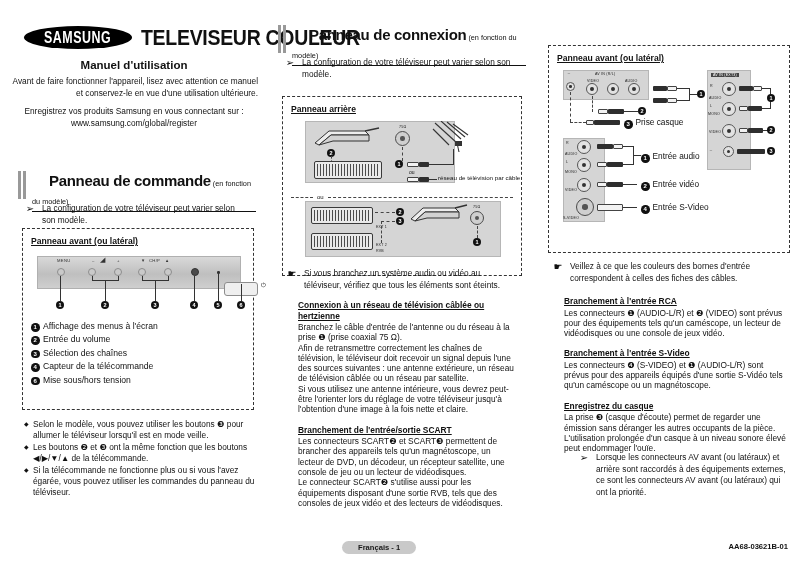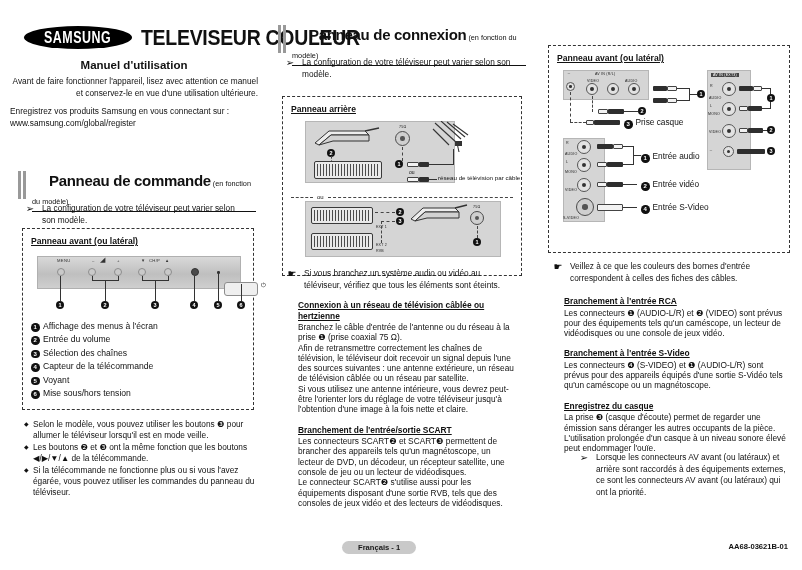--- a/index.html
+++ b/index.html
@@ -47,21 +47,21 @@
   .manual-title {
     position: absolute; left: 0; top: 59px; width: 268px;
     text-align: center; font-size: 11.5px; font-weight: bold;
   }
   .intro {
     position: absolute; left: 10px; top: 76px; width: 248px;
     text-align: right; font-size: 8.3px; line-height: 11.5px;
   }
   .register {
     position: absolute; left: 10px; top: 106px; width: 248px;
-    font-size: 8.3px; line-height: 11.5px;
+    text-align: center; font-size: 8.3px; line-height: 11.5px;
   }
 
   
   .sect {
     position: relative;
     padding-left: 14px;
   }
   .sect .bars {
     position: absolute; left: 0; top: -1px; width: 9px; height: 28px;
   }
@@ -306,21 +306,20 @@
         <div class="cal-num" style="left:159px; top:49px;">4</div>
         <div class="cal-num" style="left:183px; top:49px;">5</div>
         <div class="cal-num" style="left:206px; top:49px;">6</div>
       </div>
 
       <ul class="nlist" style="margin-top:8px;">
         <li><span class="num">1</span><span>Affichage des menus à l'écran</span></li>
         <li><span class="num">2</span><span>Entrée du volume</span></li>
         <li><span class="num">3</span><span>Sélection des chaînes</span></li>
         <li><span class="num">4</span><span>Capteur de la télécommande</span></li>
-        <li><span class="num">5</span><span>Voyant</span></li>
         <li><span class="num">6</span><span>Mise sous/hors tension</span></li>
       </ul>
     </div>
 
     <ul class="dlist" style="position:absolute; left:24px; top:419px; width:232px;">
       <li>Selon le modèle, vous pouvez utiliser les boutons ❸ pour allumer le téléviseur lorsqu'il est en mode veille.</li>
       <li>Les boutons ❷ et ❸ ont la même fonction que les boutons ◀/▶/▼/▲ de la télécommande.</li>
       <li>Si la télécommande ne fonctionne plus ou si vous l'avez égarée, vous pouvez utiliser les commandes du panneau du téléviseur.</li>
     </ul>
   </div>

